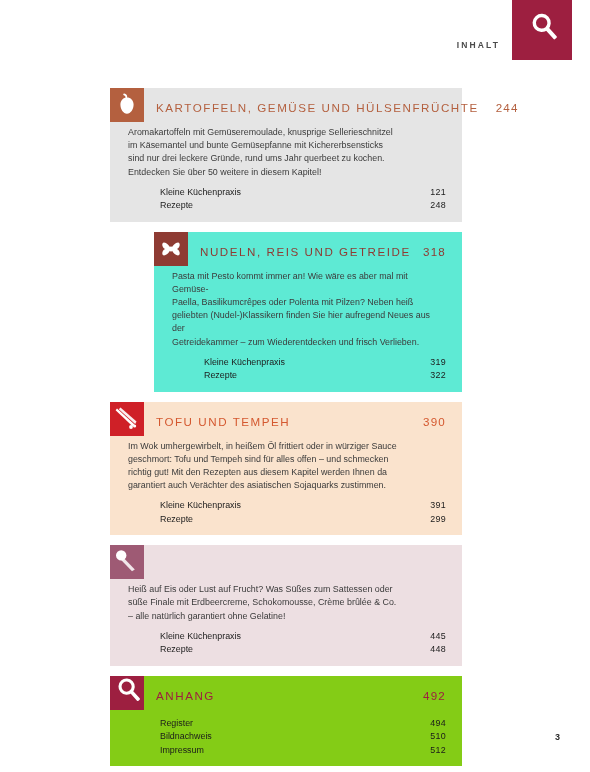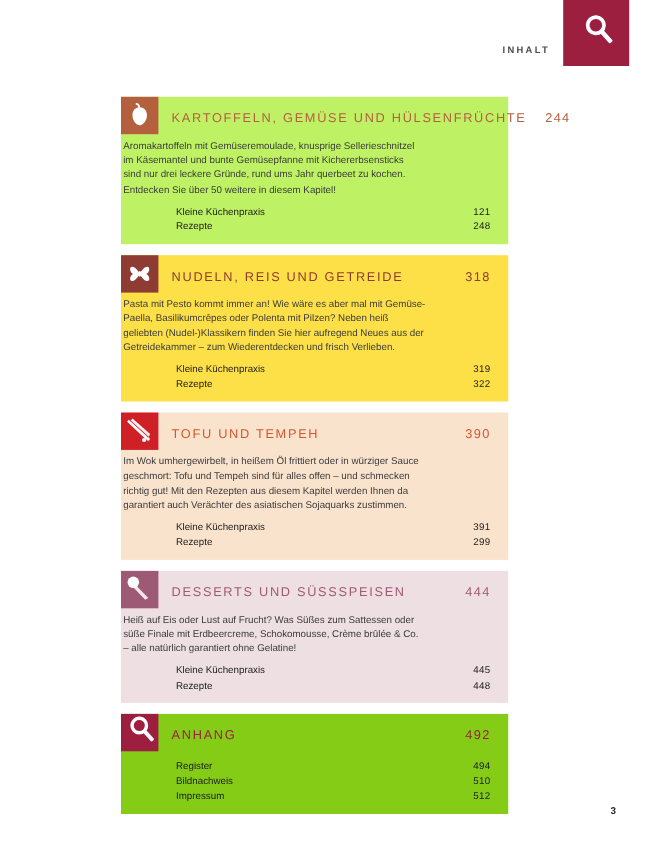--- a/index.html
+++ b/index.html
@@ -78,21 +78,21 @@
   .card-title-page {
     font-size: 11.6px;
     letter-spacing: 1.2px;
     margin-left: auto;
     padding-left: 10px;
   }
   .card-title-page.inline {
     margin-left: 7px;
   }
   .card-desc {
-    padding: 4px 18px 0 2px;
+    padding: 4px 18px 0 18px;
     font-size: 8.9px;
     line-height: 13.2px;
     color: #3b3b3b;
   }
   .card-desc p { margin: 0; }
   .card-entries {
     padding: 7px 16px 0 18px;
   }
   .entry {
     display: flex;
@@ -126,21 +126,21 @@
         <g transform="rotate(-42 18 18)">
           <circle cx="22.5" cy="12.5" r="7.4" fill="none" stroke="#ffffff" stroke-width="3.4"></circle>
           <rect x="20.6" y="20" width="4" height="13.5" rx="1" fill="#ffffff"></rect>
         </g>
       </svg>
     </span>
   </div>
 </div>
 
 <div class="toc">
-    <div class="card" style="background: #bef264;">
+    <div class="card" style="background: #e5e5e5;">
       <div class="card-head">
         <div class="card-icon" style="background: rgb(180, 96, 63);">
           <svg width="34" height="34" viewBox="0 0 34 34">
             <path d="M16.4 9.2c0-1.6-1-2.5-2.3-2.8" fill="none" stroke="#ffffff" stroke-width="1.7" stroke-linecap="round"></path>
             <path d="M17 9.4c3.6 0 6.6 2.6 6.6 7.2 0 5-3 9.2-6.6 9.2s-6.6-4.2-6.6-9.2c0-4.6 3-7.2 6.6-7.2z" fill="#ffffff"></path>
           </svg>
         </div>
         <div class="card-title-row">
           <span class="card-title" style="color: rgb(180, 96, 63);">KARTOFFELN, GEMÜSE UND HÜLSENFRÜCHTE</span>
           <span class="card-title-page inline" style="color: rgb(180, 96, 63);">244</span>
@@ -156,21 +156,21 @@
         <div class="entry">
           <span class="entry-label">Kleine Küchenpraxis</span>
           <span class="entry-page">121</span>
         </div>
         <div class="entry">
           <span class="entry-label">Rezepte</span>
           <span class="entry-page">248</span>
         </div>
       </div>
     </div>
-    <div class="card" style="background: #fde047;">
+    <div class="card" style="background: #5eead4; margin-left: 44px;">
       <div class="card-head">
         <div class="card-icon" style="background: rgb(142, 59, 51);">
           <svg width="34" height="34" viewBox="0 0 34 34">
             <path d="M17 17c-1.6-3.2-4.4-6.4-7-6.4-1.4 0-2 1.4-1.6 3.2.5 2.3 2.6 3.2 2.6 3.2s-2.1.9-2.6 3.2c-.4 1.8.2 3.2 1.6 3.2 2.6 0 5.4-3.2 7-6.4z" fill="#ffffff"></path>
             <path d="M17 17c1.6-3.2 4.4-6.4 7-6.4 1.4 0 2 1.4 1.6 3.2-.5 2.3-2.6 3.2-2.6 3.2s2.1.9 2.6 3.2c.4 1.8-.2 3.2-1.6 3.2-2.6 0-5.4-3.2-7-6.4z" fill="#ffffff"></path>
             <rect x="15.8" y="14.6" width="2.4" height="4.8" rx="1" fill="#ffffff"></rect>
           </svg>
         </div>
         <div class="card-title-row">
           <span class="card-title" style="color: rgb(142, 59, 51);">NUDELN, REIS UND GETREIDE</span>
@@ -227,24 +227,20 @@
       </div>
     </div>
     <div class="card" style="background: rgb(237, 223, 226);">
       <div class="card-head">
         <div class="card-icon" style="background: rgb(158, 90, 116);">
           <svg width="34" height="34" viewBox="0 0 34 34">
             <path d="M12.3 11.6 L24.8 24.6 L22 26.2 L10.2 13.9 Z" fill="#ffffff" opacity="0.85"></path>
             <circle cx="11.2" cy="10.4" r="5.2" fill="#ffffff"></circle>
           </svg>
         </div>
-        <div class="card-title-row">
-          <span class="card-title" style="color: rgb(158, 90, 116);">DESSERTS UND SÜSSSPEISEN</span>
-          <span class="card-title-page" style="color: rgb(158, 90, 116);">444</span>
-        </div>
       </div>
       <div class="card-desc">
         <p>Heiß auf Eis oder Lust auf Frucht? Was Süßes zum Sattessen oder</p>
         <p>süße Finale mit Erdbeercreme, Schokomousse, Crème brûlée &amp; Co.</p>
         <p>– alle natürlich garantiert ohne Gelatine!</p>
       </div>
       <div class="card-entries">
         <div class="entry">
           <span class="entry-label">Kleine Küchenpraxis</span>
           <span class="entry-page">445</span>

